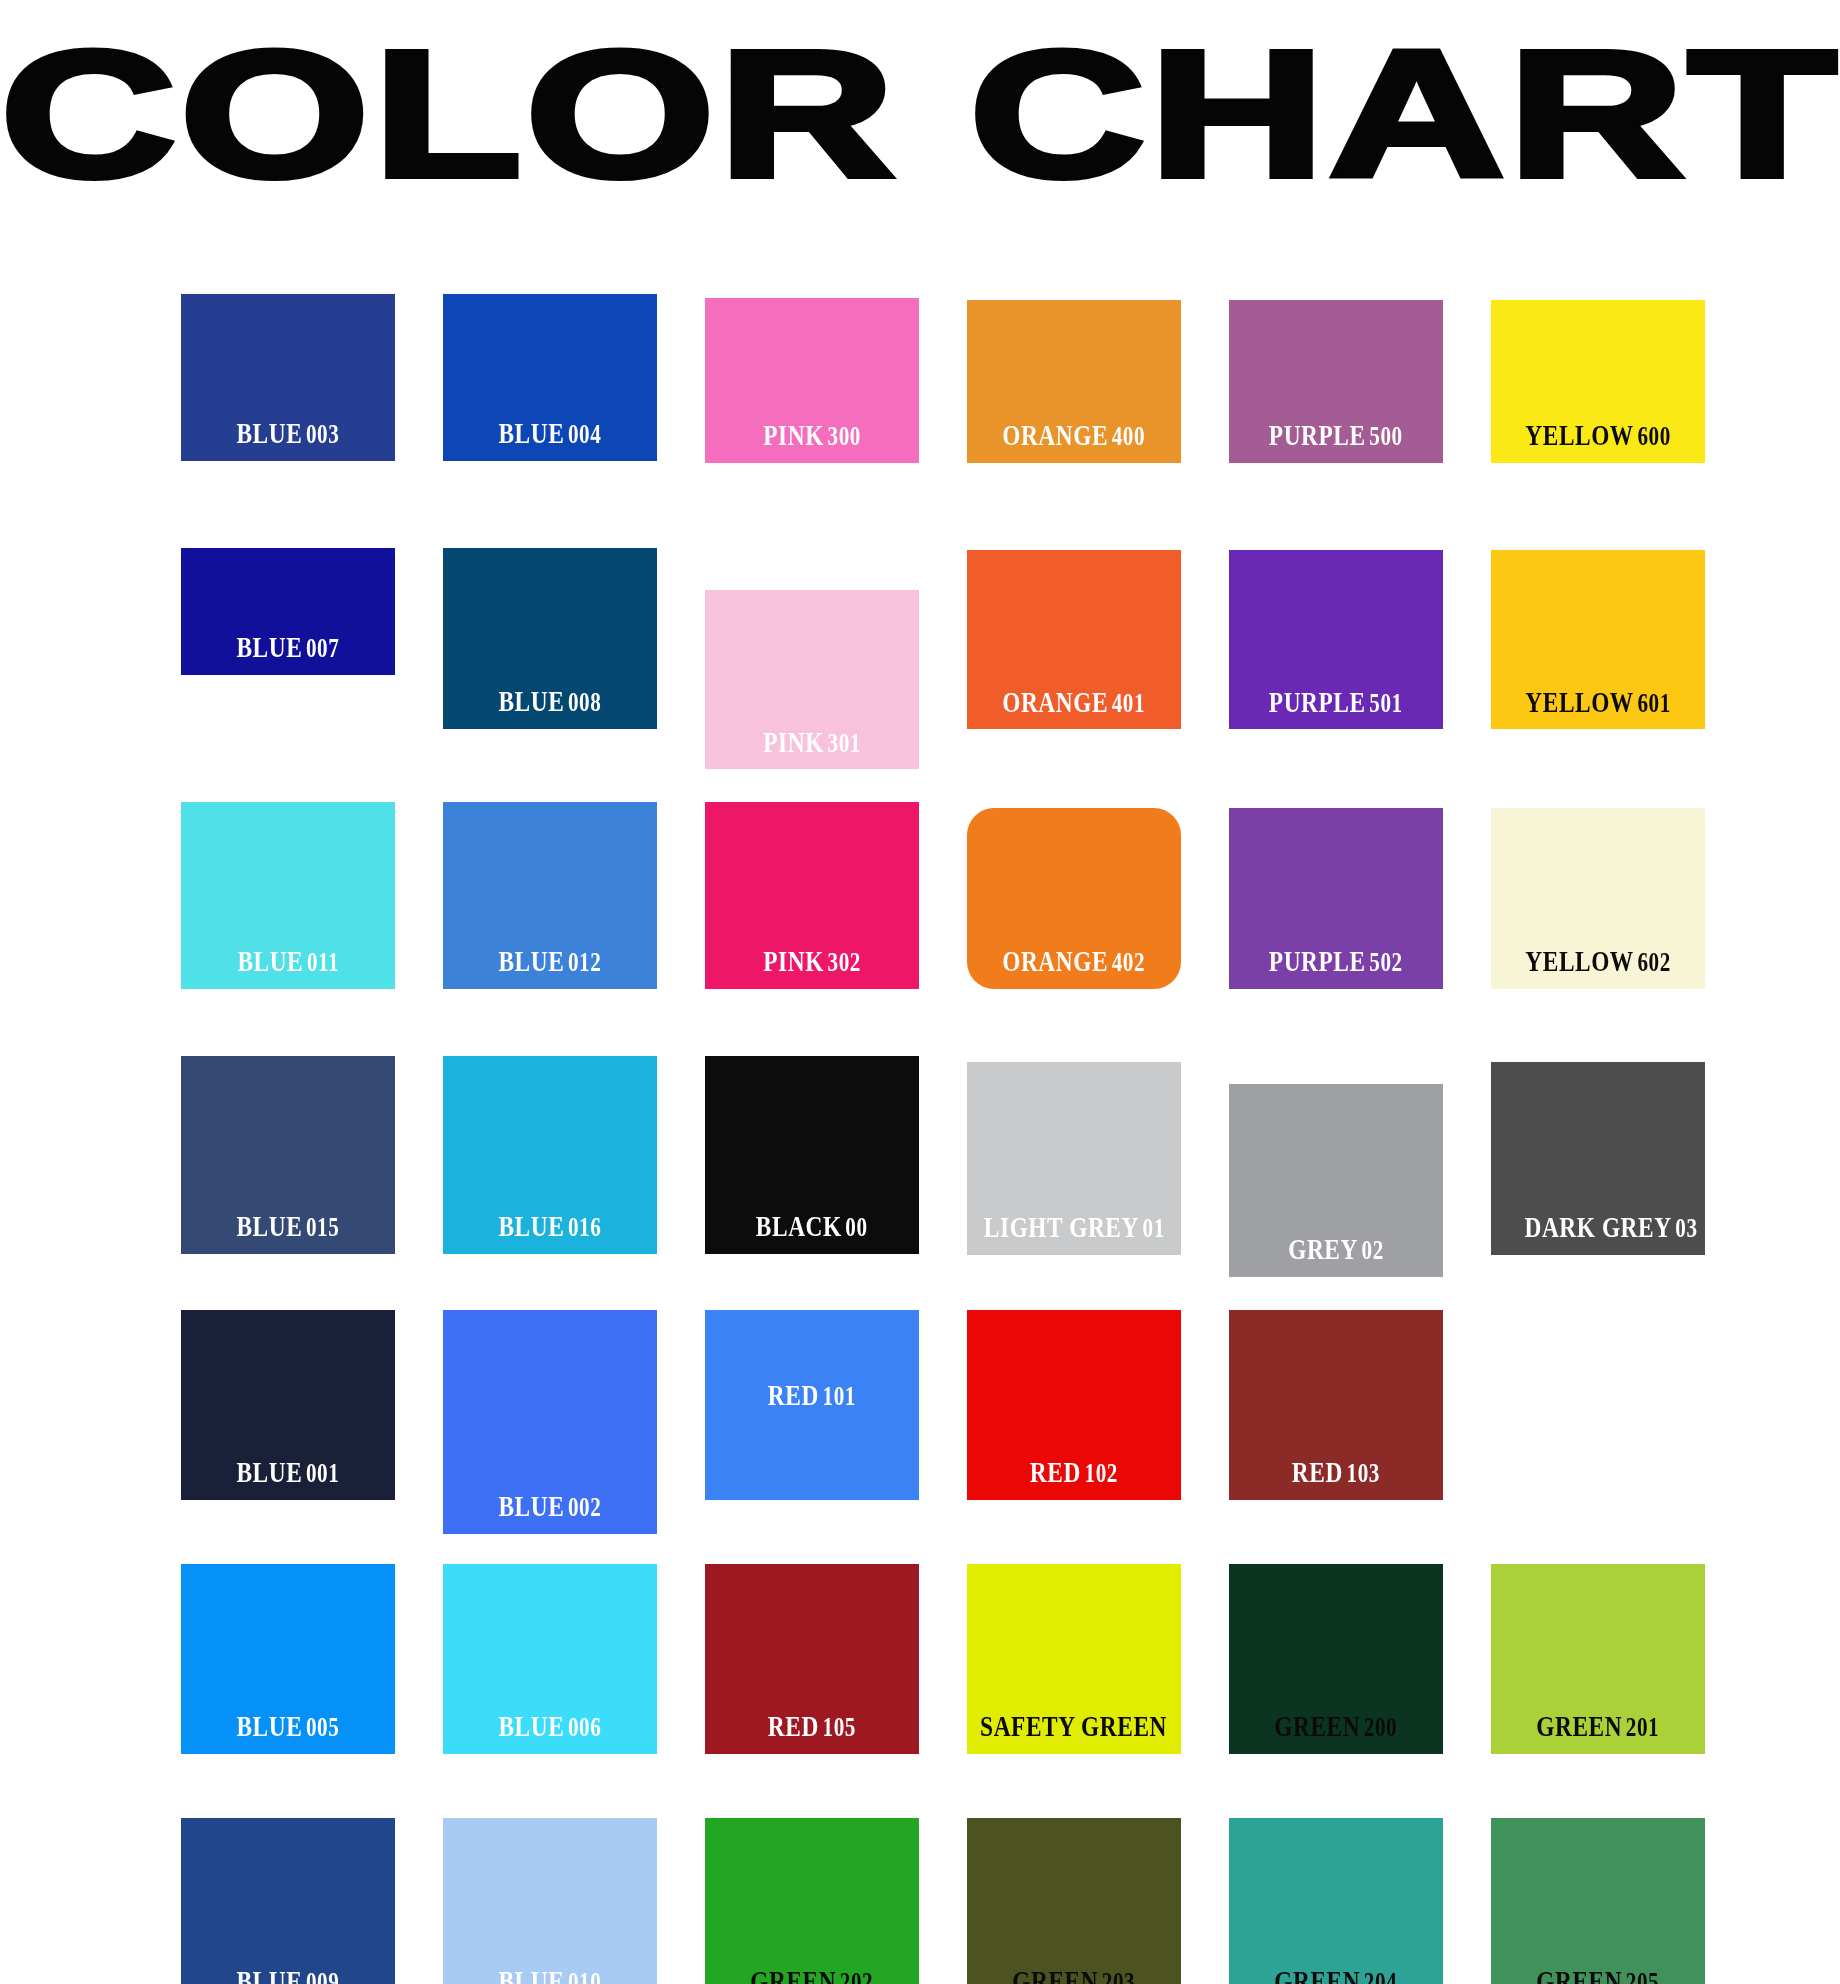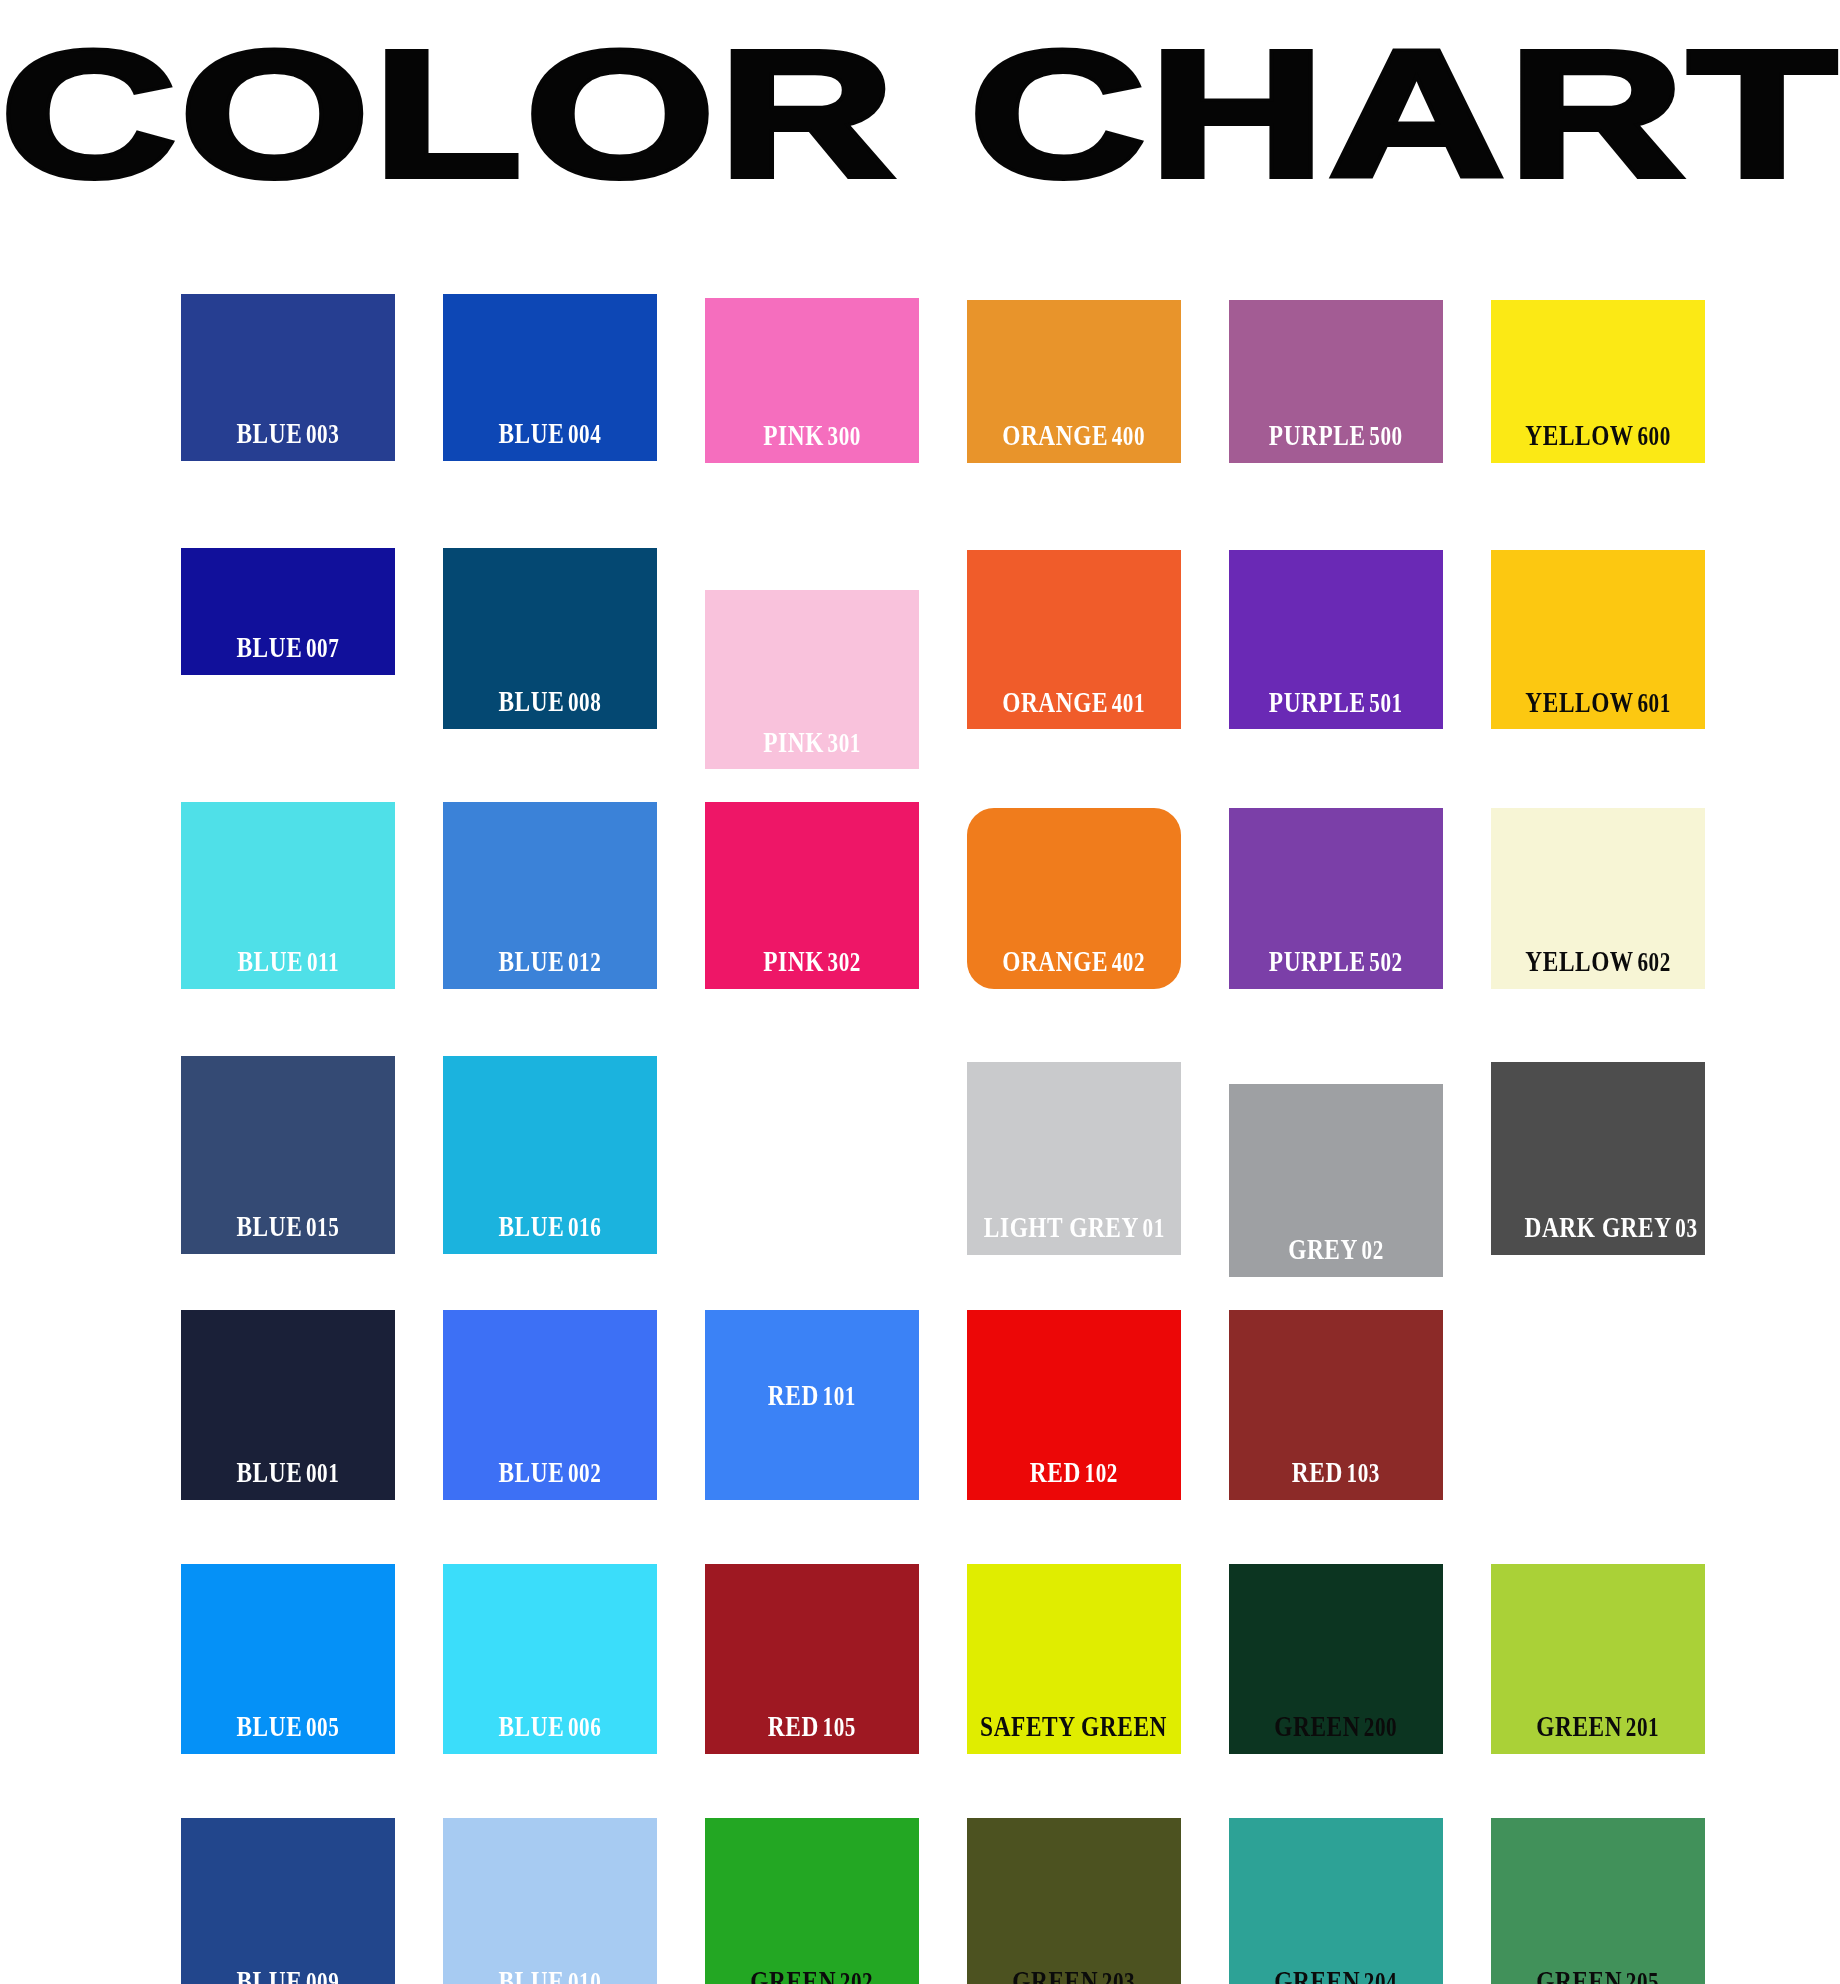--- a/index.html
+++ b/index.html
@@ -152,35 +152,38 @@
           <div class="swatch-label" style="color: rgb(11, 11, 11);"><span>YELLOW</span><span class="code">602</span></div>
         </div>
       </div>
       <div class="swatch-row">
         <div class="swatch" style="left: 0px; top: 0px; height: 198px; background: rgb(52, 74, 116);">
           <div class="swatch-label" style="color: rgb(255, 255, 255);"><span>BLUE</span><span class="code">015</span></div>
         </div>
         <div class="swatch" style="left: 262px; top: 0px; height: 198px; background: rgb(27, 179, 222);">
           <div class="swatch-label" style="color: rgb(255, 255, 255);"><span>BLUE</span><span class="code">016</span></div>
         </div>
+        <div class="swatch" style="left: 524px; top: 0px; height: 198px; background: rgb(12, 12, 12);">
+          <div class="swatch-label" style="color: rgb(255, 255, 255);"><span>BLACK</span><span class="code">00</span></div>
+        </div>
         <div class="swatch" style="left: 786px; top: 5.6px; height: 193px; background: rgb(201, 202, 204);">
           <div class="swatch-label" style="color: rgb(255, 255, 255);"><span>LIGHT GREY</span><span class="code">01</span></div>
         </div>
         <div class="swatch" style="left: 1048px; top: 5.6px; height: 193px; background: rgb(158, 160, 163); margin-top: 22px;">
           <div class="swatch-label" style="color: rgb(255, 255, 255);"><span>GREY</span><span class="code">02</span></div>
         </div>
         <div class="swatch" style="left: 1310px; top: 5.6px; height: 193px; background: rgb(77, 77, 77); justify-content: flex-end;">
           <div class="swatch-label" style="color: rgb(255, 255, 255);"><span>DARK GREY</span><span class="code">03</span></div>
         </div>
       </div>
       <div class="swatch-row">
         <div class="swatch" style="left: 0px; top: 0px; height: 190px; background: rgb(26, 32, 56);">
           <div class="swatch-label" style="color: rgb(255, 255, 255);"><span>BLUE</span><span class="code">001</span></div>
         </div>
-        <div class="swatch" style="left: 262px; top: 0px; height: 190px; background: rgb(61, 112, 245);">
+        <div class="swatch" style="left: 262px; top: 0px; height: 224px; background: rgb(61, 112, 245);">
           <div class="swatch-label" style="color: rgb(255, 255, 255);"><span>BLUE</span><span class="code">002</span></div>
         </div>
         <div class="swatch" style="left: 524px; top: 0px; height: 190px; background: #3b82f6; align-items: center;">
           <div class="swatch-label" style="color: rgb(255, 255, 255);"><span>RED</span><span class="code">101</span></div>
         </div>
         <div class="swatch" style="left: 786px; top: 0px; height: 190px; background: rgb(236, 7, 7);">
           <div class="swatch-label" style="color: rgb(255, 255, 255);"><span>RED</span><span class="code">102</span></div>
         </div>
         <div class="swatch" style="left: 1048px; top: 0px; height: 190px; background: rgb(140, 42, 40);">
           <div class="swatch-label" style="color: rgb(255, 255, 255);"><span>RED</span><span class="code">103</span></div>

